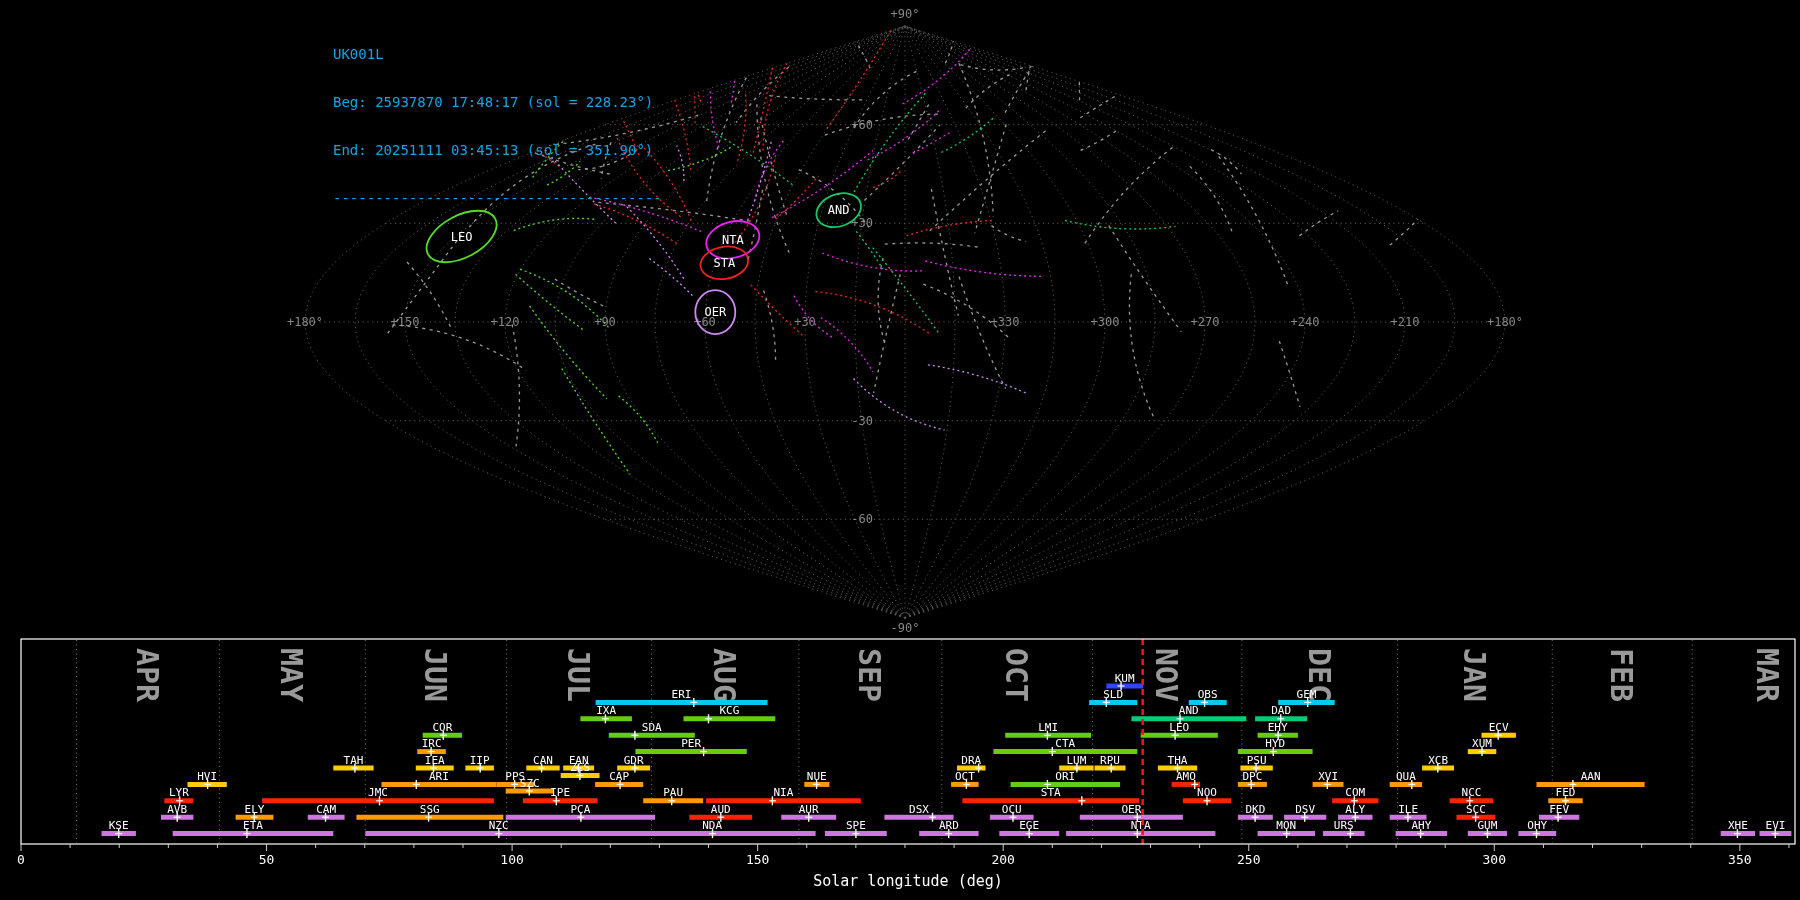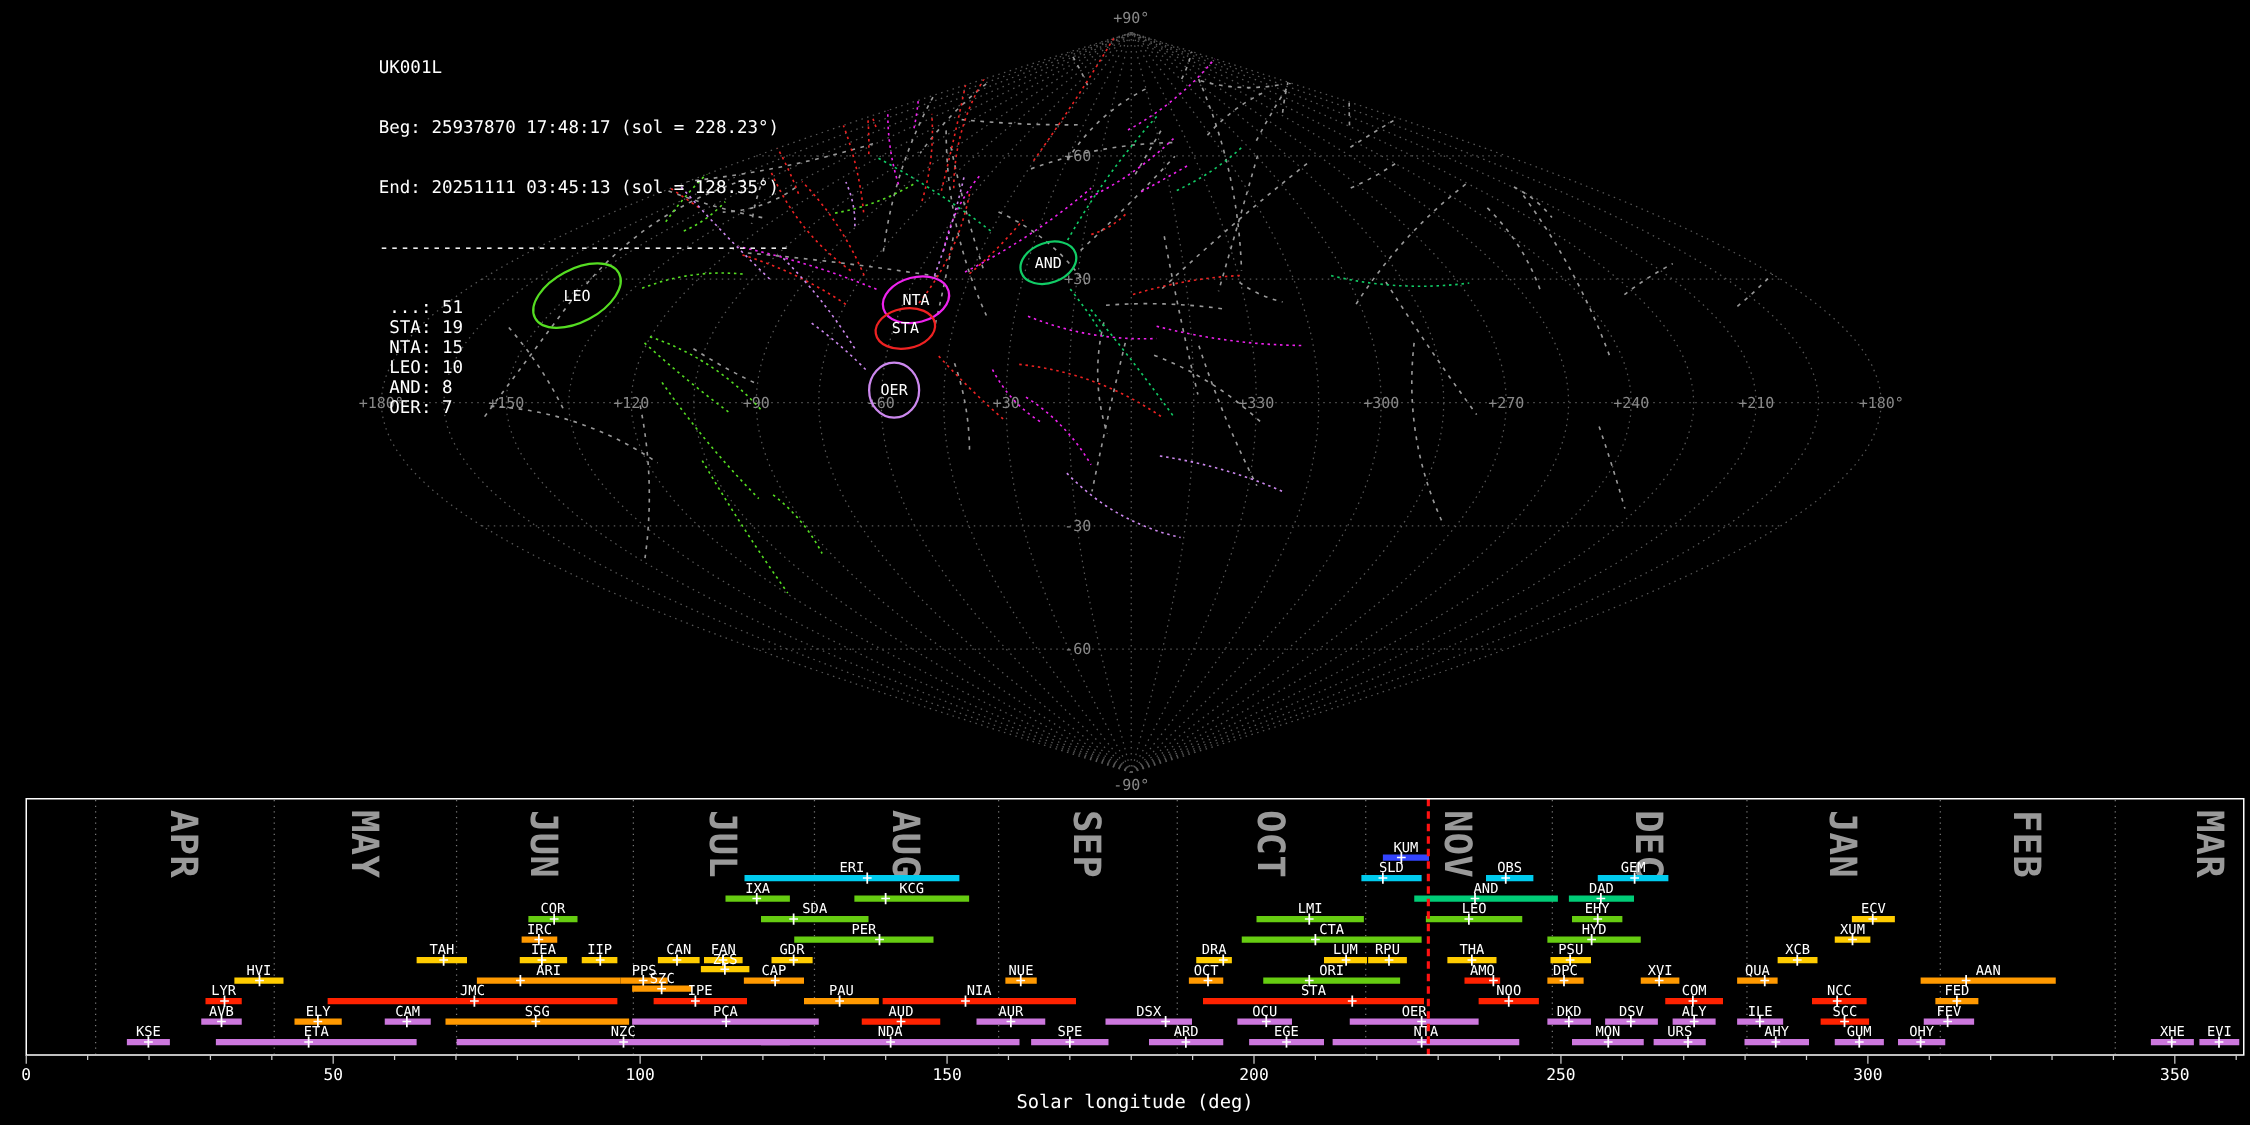--- a/index.html
+++ b/index.html
@@ -1,19 +1,19 @@
 <!DOCTYPE html>
 <html><head>
 <meta charset="utf-8">
 <style>
   *{box-sizing:border-box}
   html,body{margin:0;padding:0;background:#000}
   #screen{position:relative;width:1800px;height:900px;background:#000;overflow:hidden;
           font-family:"DejaVu Sans Mono",monospace}
-  #info{position:absolute;left:303px;top:14px;color:#ffffff;font-size:14px;line-height:16px;
+  #info{position:absolute;left:333px;top:14px;color:#0ea5e9;font-size:14px;line-height:16px;
         white-space:pre;z-index:5}
   svg{position:absolute;left:0;top:0}
   #timeline{top:638px}
   svg text{font-family:"DejaVu Sans Mono",monospace}
 </style>
 </head>
 <body>
 
 <div id="screen">
 
@@ -807,18 +807,17 @@
         <text x="1248.75" y="226" fill="#fff" font-size="13" text-anchor="middle">250</text>
         <text x="1494.3" y="226" fill="#fff" font-size="13" text-anchor="middle">300</text>
         <text x="1739.85" y="226" fill="#fff" font-size="13" text-anchor="middle">350</text>
         <text x="908" y="248" fill="#fff" font-size="15" text-anchor="middle">Solar longitude (deg)</text>
       </g>
     </svg>
 
   <div id="info">
     <div>UK001L</div>
     <div>Beg: 25937870 17:48:17 (sol = 228.23°)</div>
-    <div>End: 20251111 03:45:13 (sol = 128.35°)</div>
+    <div>End: 20251111 03:45:13 (sol = 351.90°)</div>
     <div class="sep">---------------------------------------</div>
-    <div id="counts"><div> ...: 51</div><div> STA: 19</div><div> NTA: 15</div><div> LEO: 10</div><div> AND: 8</div><div> OER: 7</div></div>
   </div>
 
 </div>
 
 </body></html>

